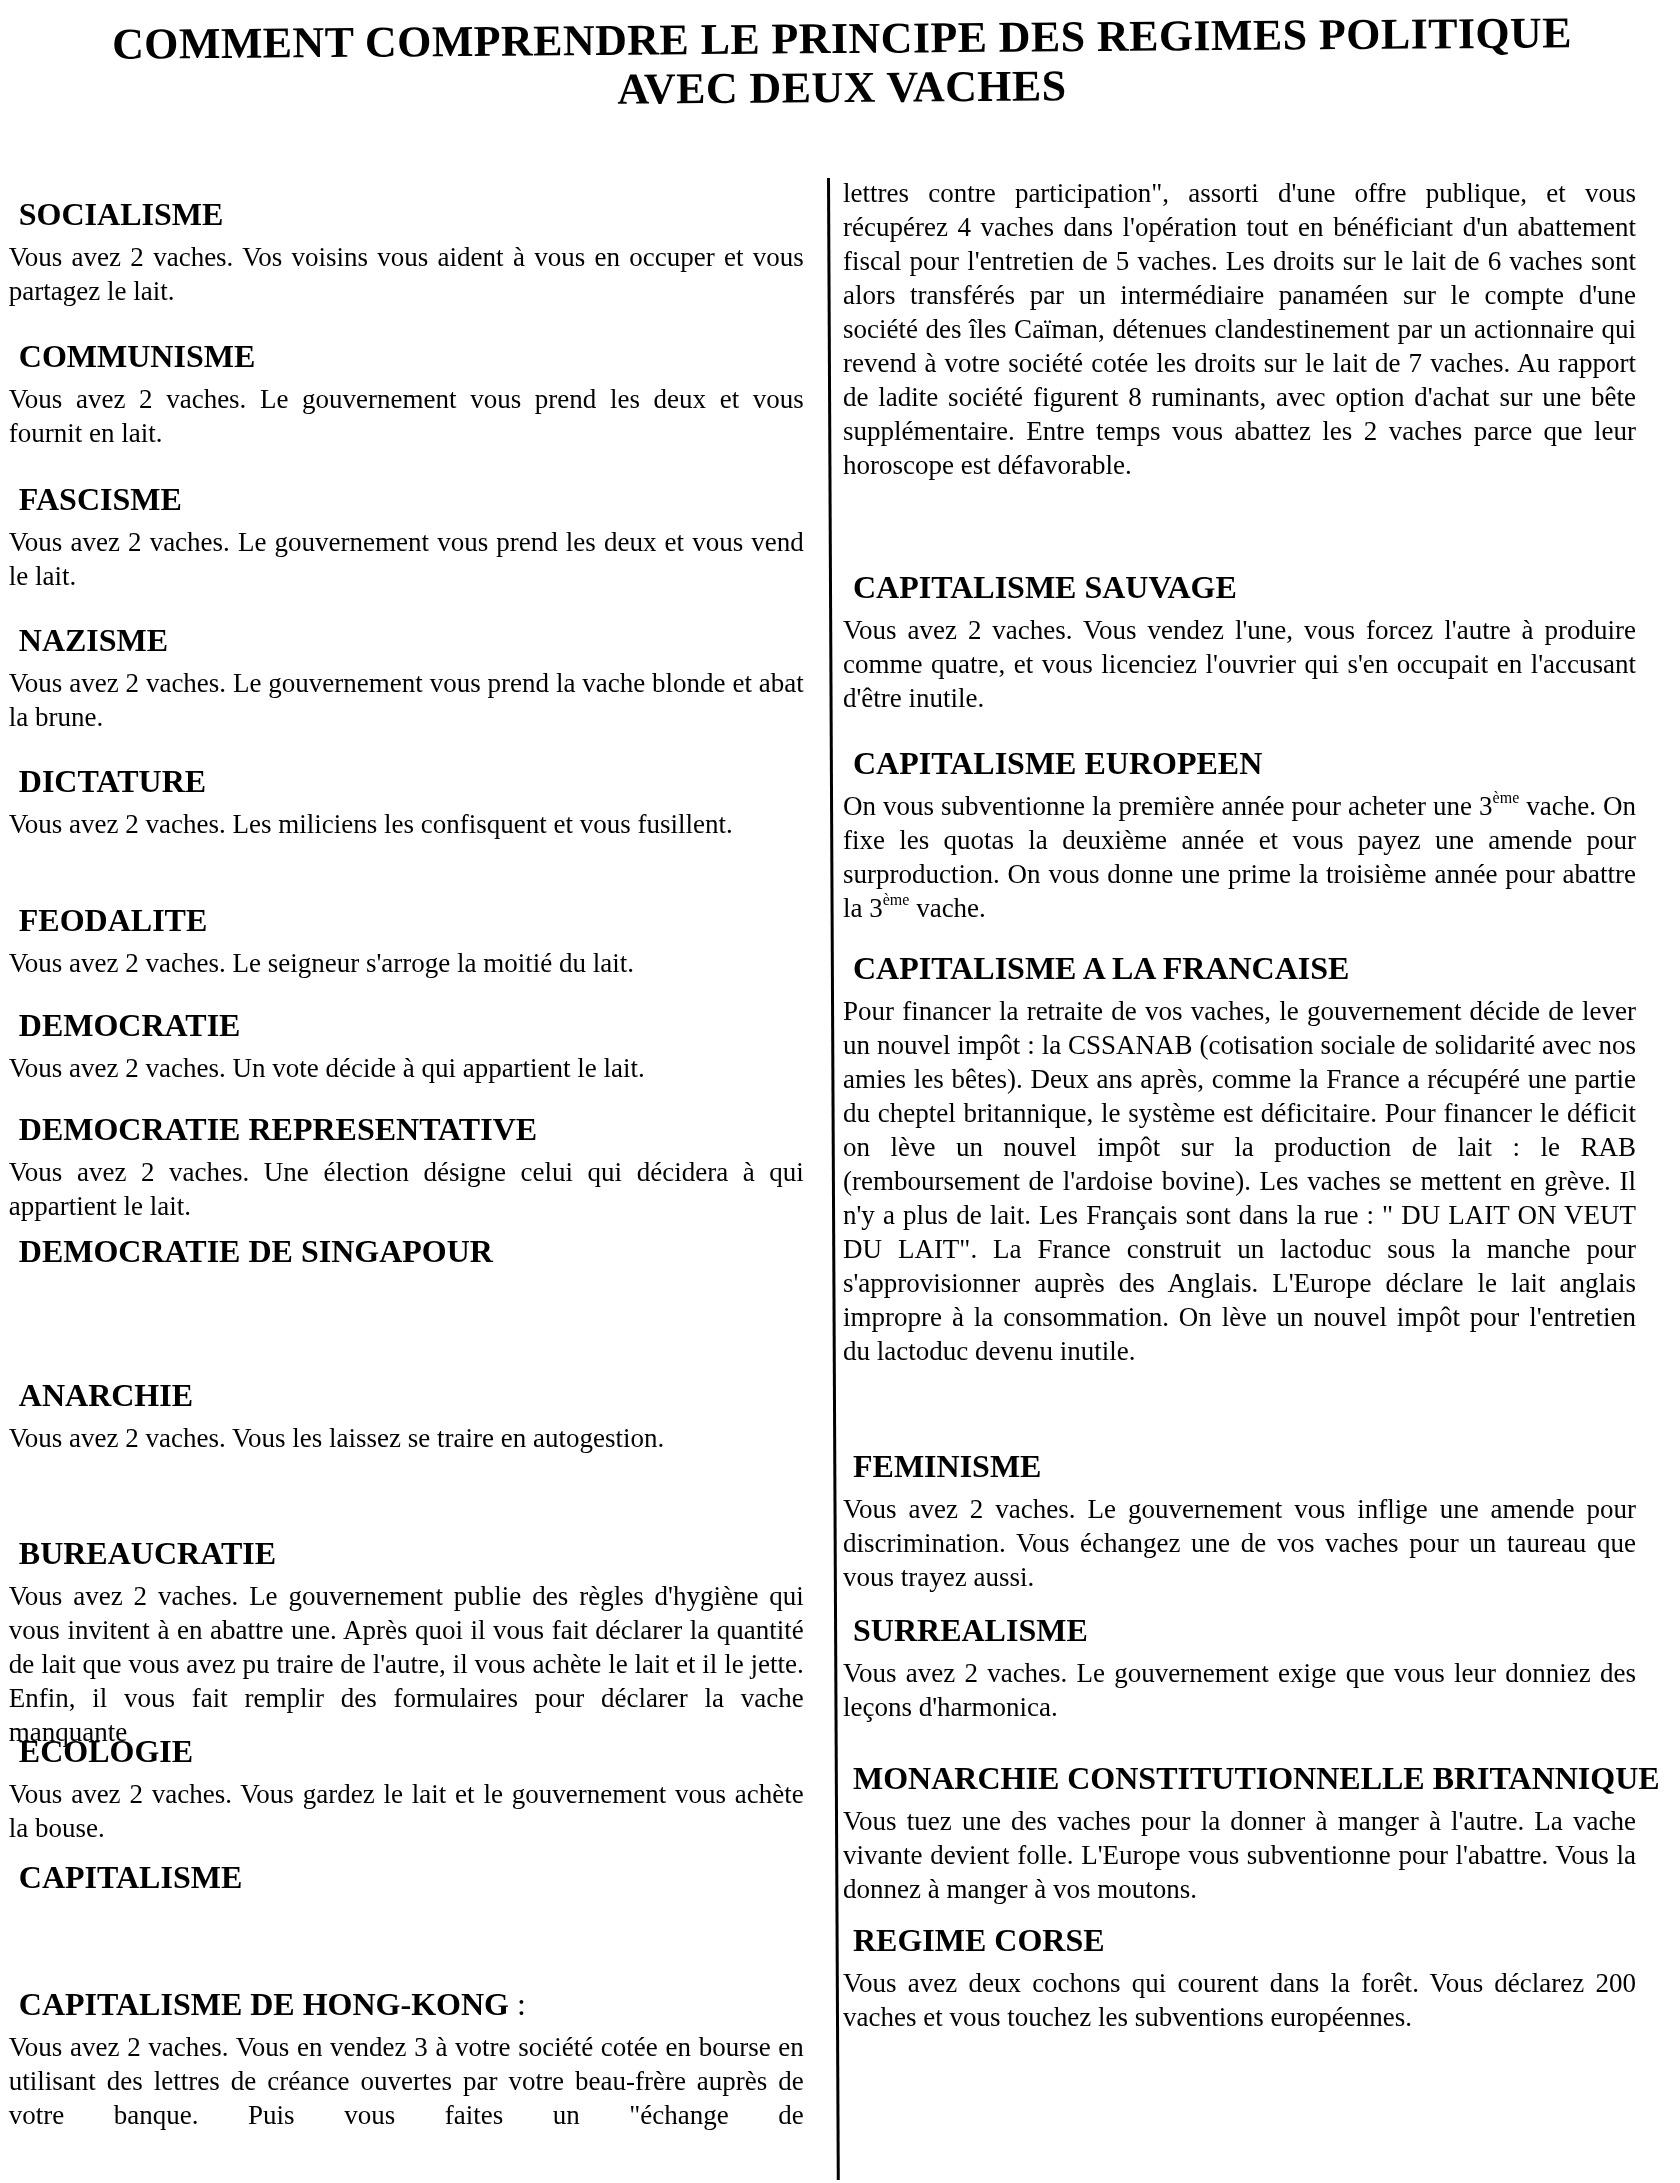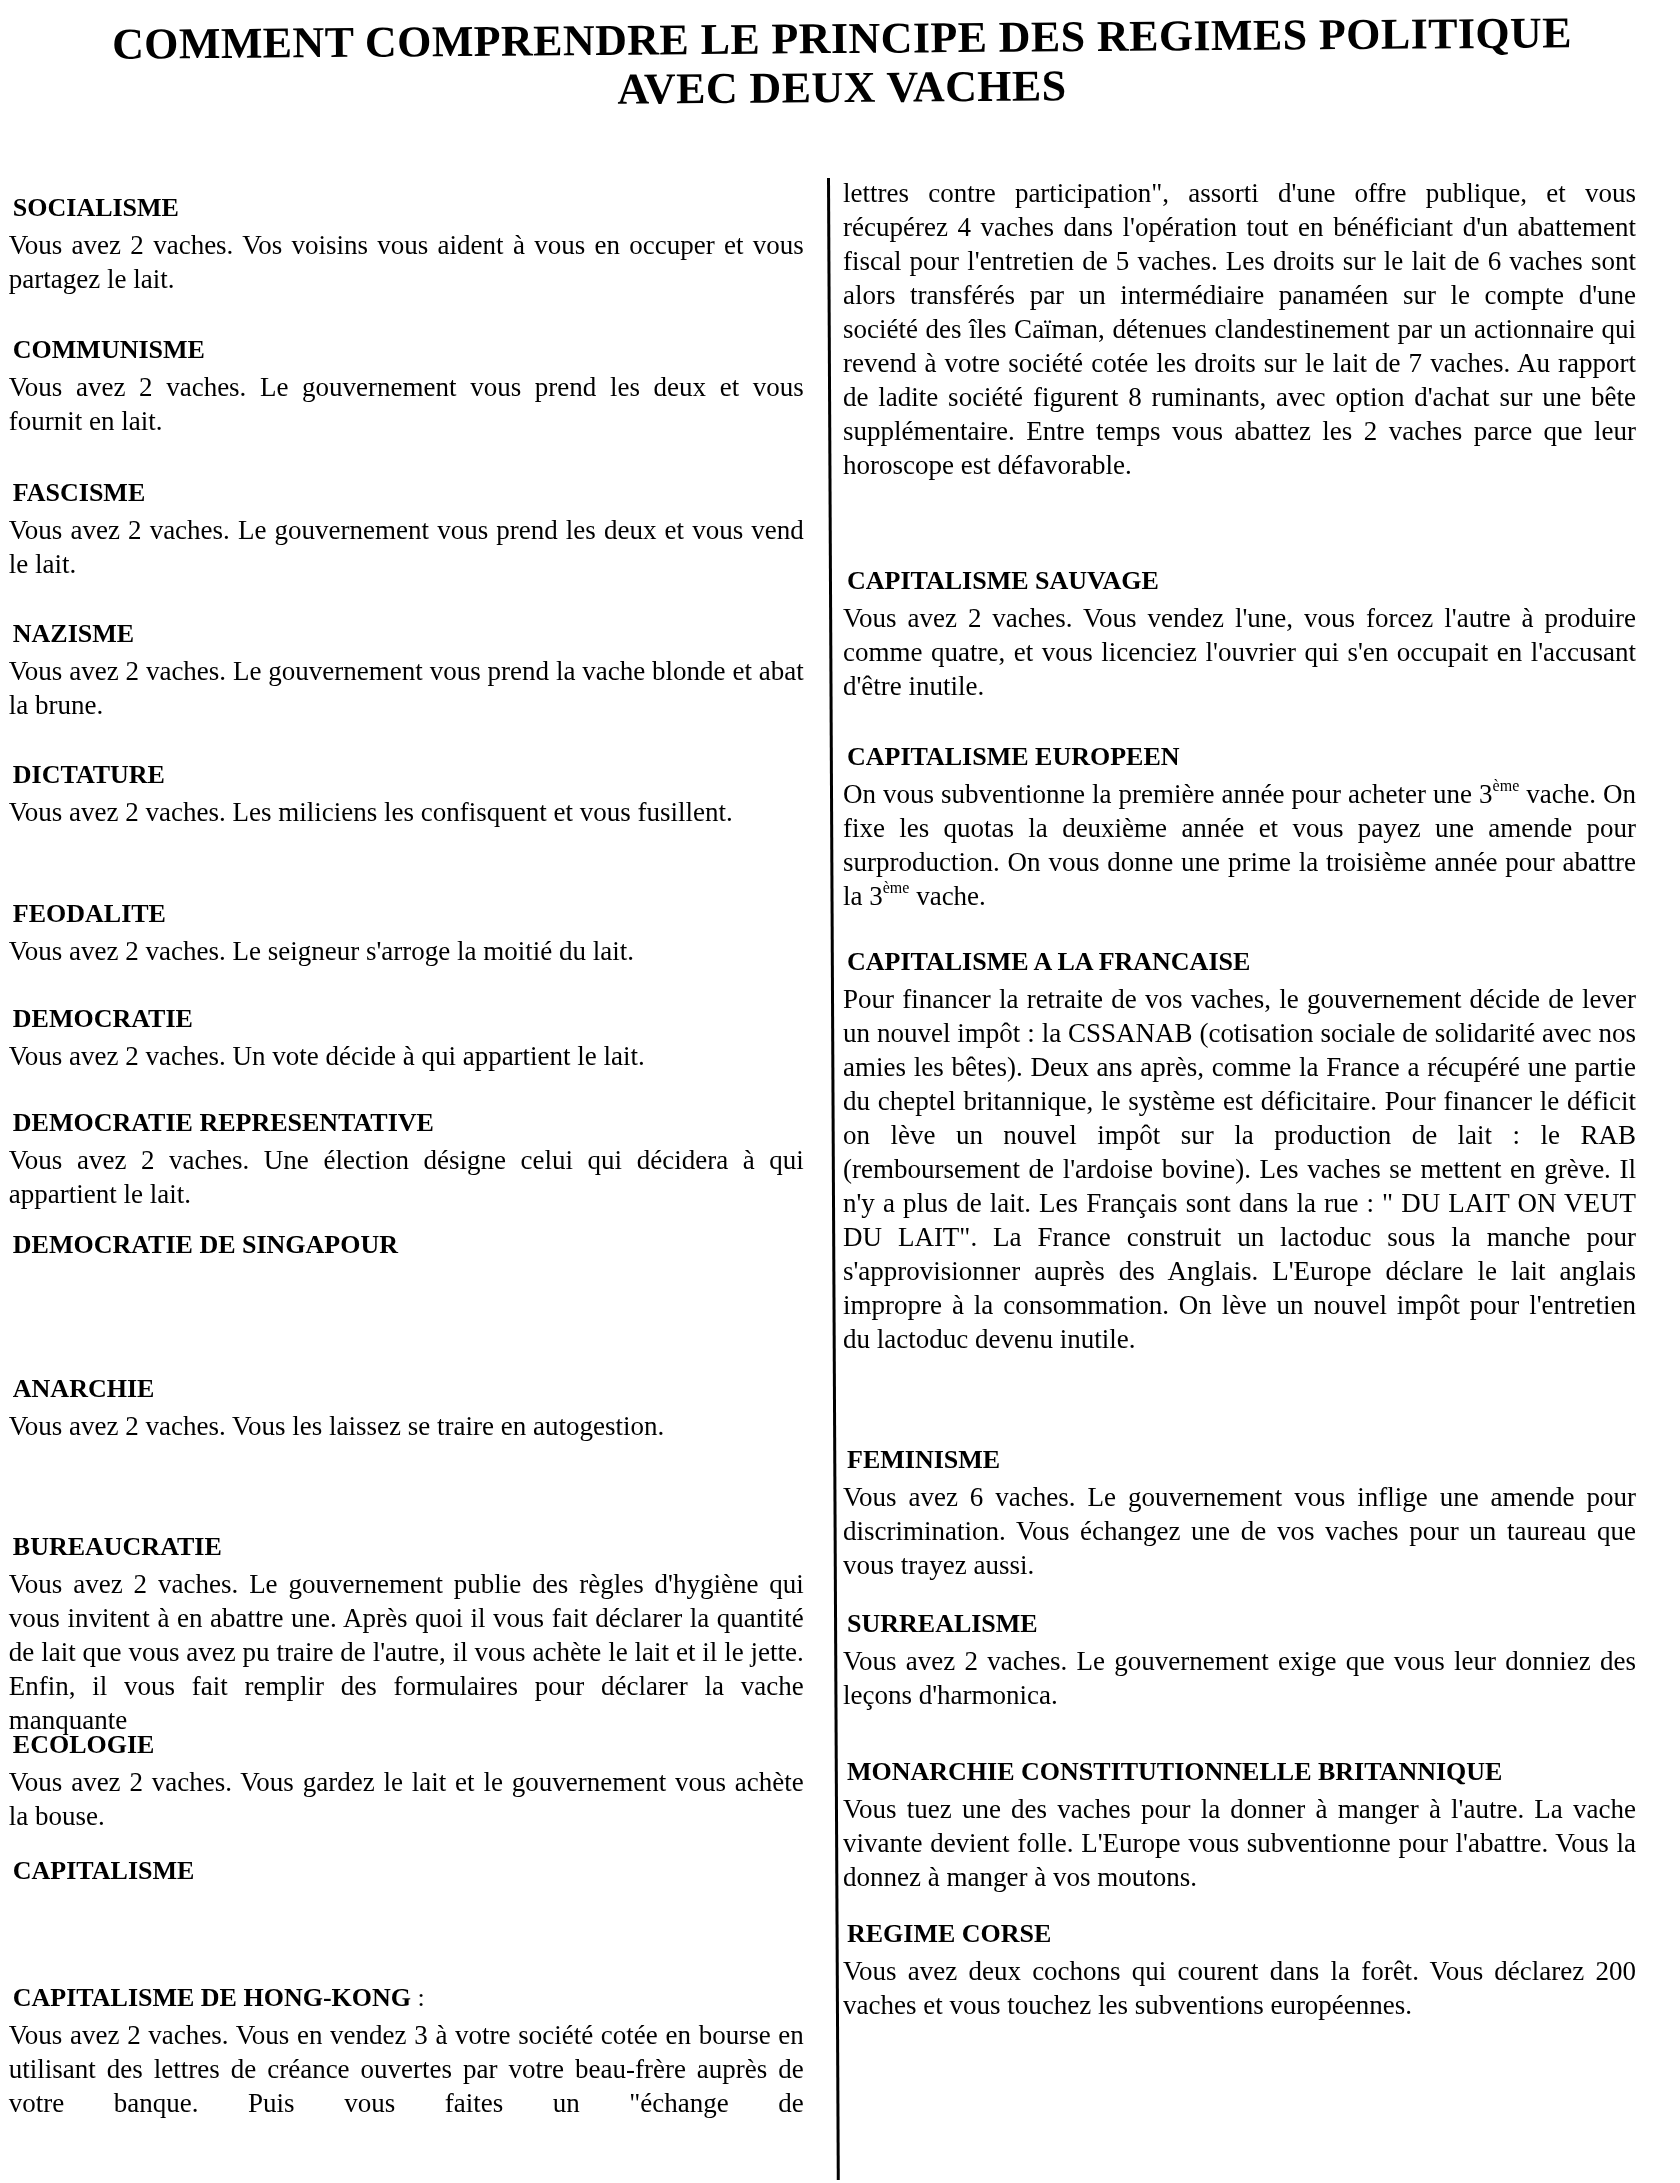--- a/index.html
+++ b/index.html
@@ -16,21 +16,21 @@
   #title-2 { top: 64px; }
   .divider {
     position: absolute; left: 827px; top: 178px; width: 2.9px; height: 2002px;
     background: #000; transform: rotate(-0.28deg); transform-origin: top left;
   }
   .col { position: absolute; top: 0; }
   #col-left { left: 8.8px; width: 795px; }
   #col-right { left: 843px; width: 793px; }
   .section { position: absolute; left: 0; width: 100%; }
   .sec-title {
-    font-weight: bold; font-size: 26px; line-height: 32px; margin: 4px; white-space: nowrap;
+    font-weight: bold; font-size: 32px; line-height: 32px; margin: 10px; white-space: nowrap;
   }
   .sec-title .colon { font-weight: normal; }
   .sec-body {
     font-size: 27px; line-height: 34px; margin: 0; text-align: justify;
     text-align-last: left;
   }
   .sec-body sup { font-size: 16px; line-height: 0; vertical-align: 11.7px; }
 </style>
 </head>
 <body>
@@ -108,21 +108,21 @@
   <div class="section" style="top:737px">
     <p class="sec-title">CAPITALISME EUROPEEN</p>
     <p class="sec-body"><span>On vous subventionne la première année pour acheter une 3</span><sup>ème</sup><span> vache. On fixe les quotas la deuxième année et vous payez une amende pour surproduction. On vous donne une prime la troisième année pour abattre la 3</span><sup>ème</sup><span> vache.</span></p>
   </div>
   <div class="section" style="top:942px">
     <p class="sec-title">CAPITALISME A LA FRANCAISE</p>
     <p class="sec-body">Pour financer la retraite de vos vaches, le gouvernement décide de lever un nouvel impôt : la CSSANAB (cotisation sociale de solidarité avec nos amies les bêtes). Deux ans après, comme la France a récupéré une partie du cheptel britannique, le système est déficitaire. Pour financer le déficit on lève un nouvel impôt sur la production de lait : le RAB (remboursement de l'ardoise bovine). Les vaches se mettent en grève. Il n'y a plus de lait. Les Français sont dans la rue : " DU LAIT ON VEUT DU LAIT". La France construit un lactoduc sous la manche pour s'approvisionner auprès des Anglais. L'Europe déclare le lait anglais impropre à la consommation. On lève un nouvel impôt pour l'entretien du lactoduc devenu inutile.</p>
   </div>
   <div class="section" style="top:1440px">
     <p class="sec-title">FEMINISME</p>
-    <p class="sec-body">Vous avez 6 vaches. Le gouvernement vous inflige une amende pour discrimination. Vous échangez une de vos vaches pour un taureau que vous trayez aussi.</p>
+    <p class="sec-body">Vous avez 2 vaches. Le gouvernement vous inflige une amende pour discrimination. Vous échangez une de vos vaches pour un taureau que vous trayez aussi.</p>
   </div>
   <div class="section" style="top:1604px">
     <p class="sec-title">SURREALISME</p>
     <p class="sec-body">Vous avez 2 vaches. Le gouvernement exige que vous leur donniez des leçons d'harmonica.</p>
   </div>
   <div class="section" style="top:1752px">
     <p class="sec-title">MONARCHIE CONSTITUTIONNELLE BRITANNIQUE</p>
     <p class="sec-body">Vous tuez une des vaches pour la donner à manger à l'autre. La vache vivante devient folle. L'Europe vous subventionne pour l'abattre. Vous la donnez à manger à vos moutons.</p>
   </div>
   <div class="section" style="top:1914px">

